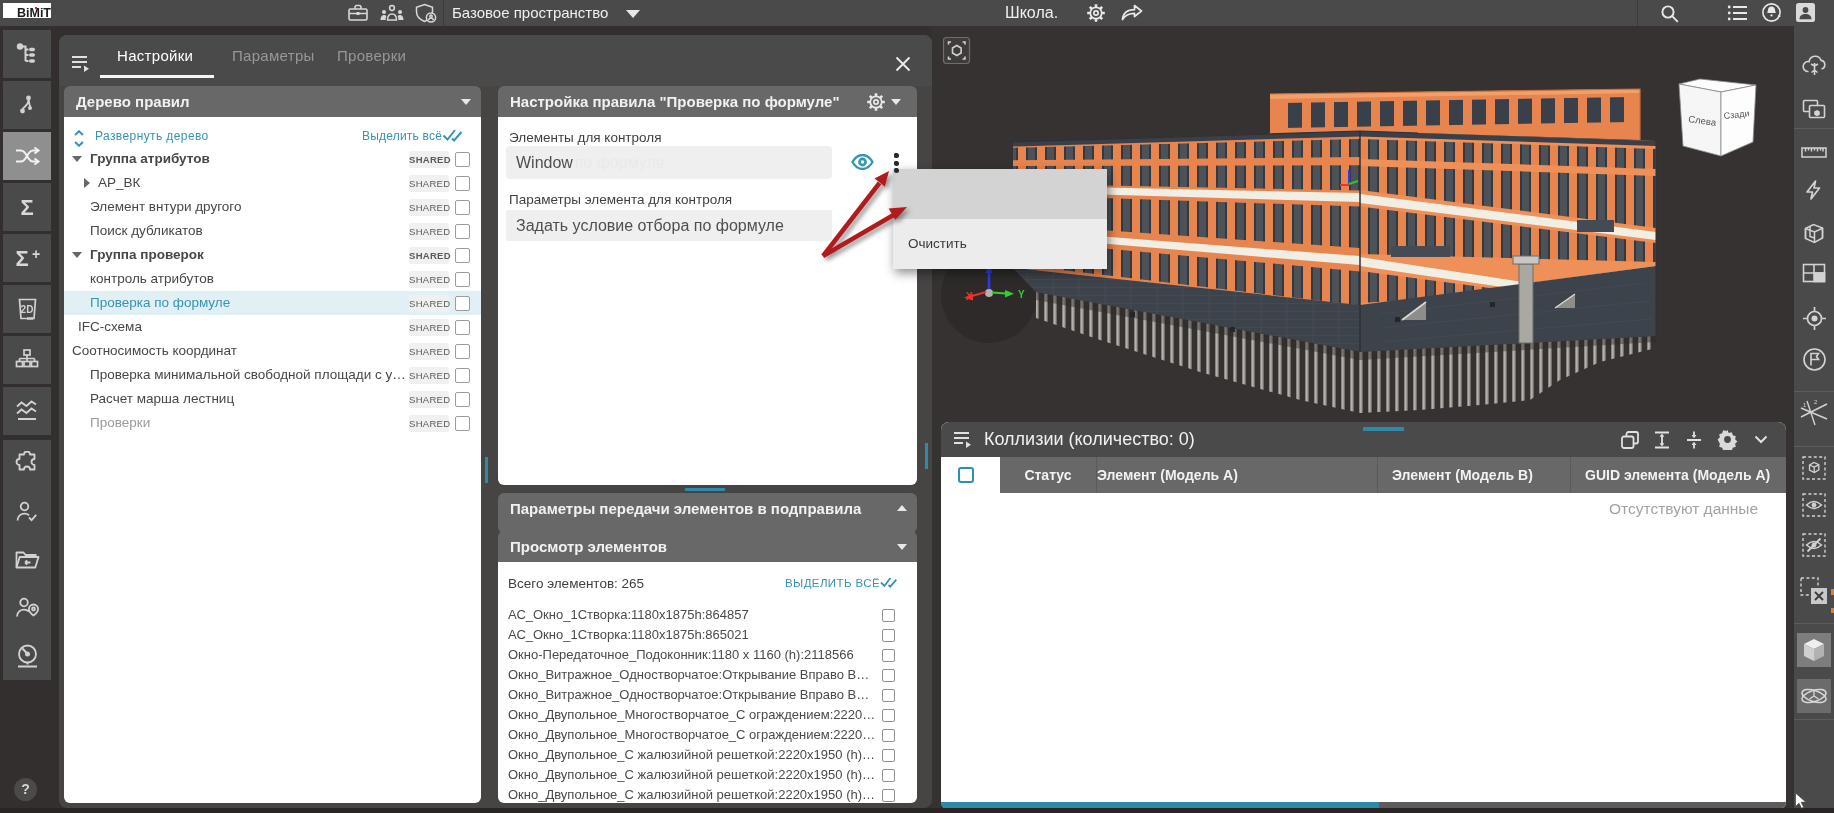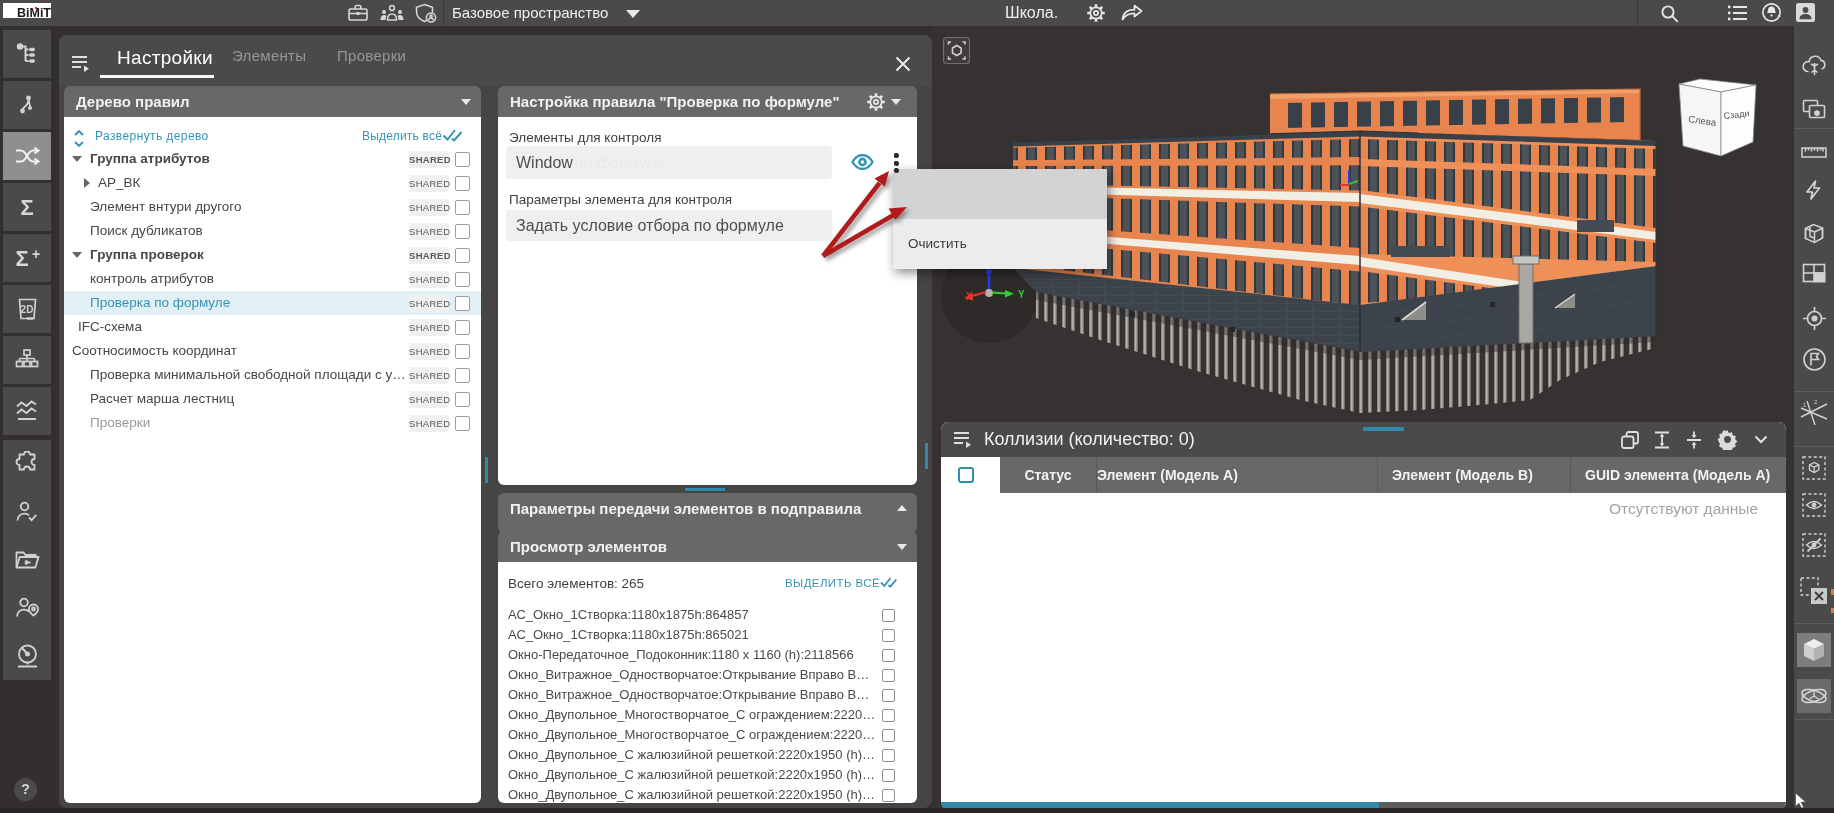--- a/index.html
+++ b/index.html
@@ -281,23 +281,23 @@
 <div class="abs" style="left:14px;top:778px;width:23px;height:23px;border-radius:50%;background:#4c4949;color:#d5d5d5;text-align:center;line-height:23px;font-size:14px;font-weight:bold">?</div>
 
 <div class="abs" style="left:59px;top:35px;width:873px;height:773px;background:#474444;border-radius:8px">
  <div class="abs" style="left:0;top:0;width:873px;height:51px;background:#4a4a4a;border-radius:8px 8px 0 0">
   <svg class="abs" style="left:12px;top:20px" width="20" height="17" viewBox="0 0 20 17">
         <g stroke="#e0e0e0" stroke-width="2">
           <path d="M1 2h15M1 7h15M1 12h9"></path>
         </g>
         <path d="M13 10.5l5 3.2-5 3.2z" fill="#e0e0e0"></path>
       </svg>
-  <div class="abs" style="left:58px;top:12px;font-size:19px;color:#fff;letter-spacing:.3px">Настройки</div>
+  <div class="abs" style="left:58px;top:12px;font-size:15px;color:#fff;letter-spacing:.3px">Настройки</div>
   <div class="abs" style="left:41px;top:40px;width:114px;height:2.5px;background:#f5f5f5"></div>
-  <div class="abs" style="left:173px;top:12px;font-size:15px;color:#979797;letter-spacing:.3px">Элементы</div>
+  <div class="abs" style="left:173px;top:12px;font-size:15px;color:#979797;letter-spacing:.3px">Параметры</div>
   <div class="abs" style="left:278px;top:12px;font-size:15px;color:#979797;letter-spacing:.3px">Проверки</div>
   <svg class="abs" style="left:836px;top:21px" width="16" height="16" viewBox="0 0 16 16" stroke="#e8e8e8" stroke-width="2">
         <path d="M1.5 1.5l13 13M14.5 1.5l-13 13"></path>
       </svg>
  </div>
  <div class="abs ph" style="left:5px;top:51px;width:417px;height:31px;border-radius:6px 6px 0 0">Дерево правил
   <div class="car" style="left:397px;top:13px;border-left:5.5px solid transparent;border-right:5.5px solid transparent;border-top:6.5px solid #e8e8e8"></div>
  </div>
  <div class="abs" style="left:5px;top:82px;width:417px;height:686px;background:#fff;border-radius:0 0 6px 6px">
   <svg class="abs" style="left:9px;top:13px" width="12" height="17" viewBox="0 0 12 17" fill="none" stroke="#3793b5" stroke-width="2">

